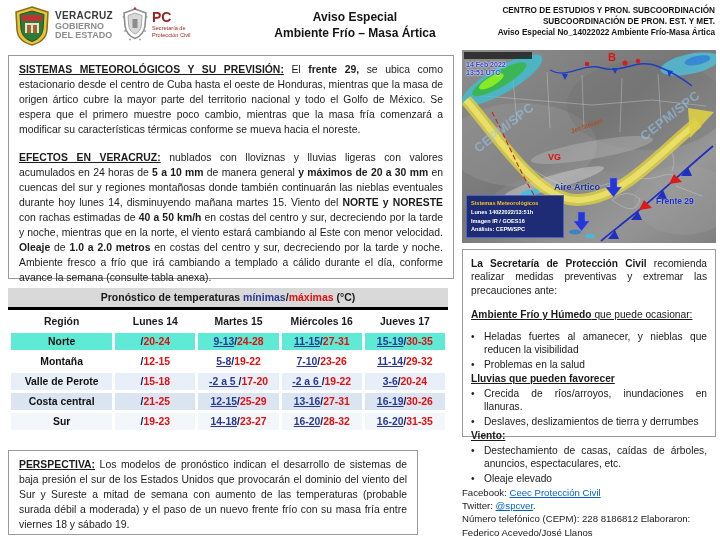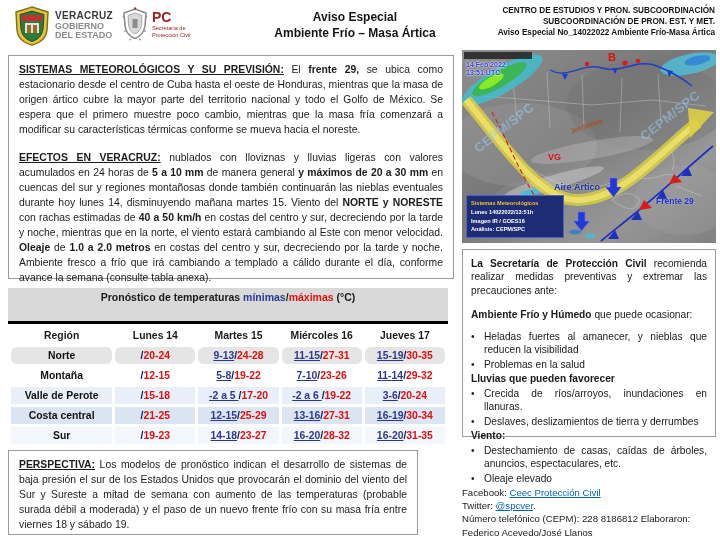--- a/index.html
+++ b/index.html
@@ -24,28 +24,28 @@
   .box { border:1px solid #9b9b9b; background:#fff; padding:7px 10px; text-align:justify;
          font-size:10.4px; line-height:1.44; color:#1c1c1c; }
   .box-sistemas { position:absolute; left:8px; top:55px; width:446px; height:224px; }
   .para + .para { margin-top:13px; }
   .box-persp { position:absolute; left:8px; top:450px; width:410px; height:85px; }
   .seg-u { text-decoration:underline; }
 
   
   .tbl-wrap { position:absolute; left:8px; top:288px; width:440px; }
   .tbl-title { background:#d9d9d9; border-bottom:3px solid #000; text-align:center;
-               font-weight:bold; font-size:10.5px; padding:3px 0 18px; }
+               font-weight:bold; font-size:10.5px; padding:3px 0 4px; }
   table.temps { width:100%; border-spacing:3px 3px; }
   table.temps th { font-size:10.4px; font-weight:bold; padding:3px 0; text-align:center; background:#fff; }
   table.temps td { font-size:10.4px; font-weight:bold; padding:3px 0; text-align:center; }
   table.temps td.region { color:#111; }
   table.temps col.c0 { width:24%; }
   table.temps col.cx { width:19%; }
-  table.temps tbody tr:nth-child(1) td { background:#e5e5e5;border-radius:6px; }
+  table.temps tbody tr:nth-child(1) td { background:#5eead4; }
   table.temps tbody tr:nth-child(2) td { background:#ffffff; }
   table.temps tbody tr:nth-child(3) td { background:#e9eff8; }
   table.temps tbody tr:nth-child(4) td { background:#dbe5f1; }
   table.temps tbody tr:nth-child(5) td { background:#f3f6fb; }
   .min { color:#2b3990;text-decoration:underline; }
   .max { color:#e01010; }
   .slash { color:#17175c; }
 
   
   .sat { position:absolute; left:462px; top:50px; width:254px; height:193px; background:#868686; overflow:hidden; }
@@ -62,21 +62,21 @@
   .lbl-vg { position:absolute; left:46px; top:102px; color:#e01010; font-weight:bold; font-size:9px;margin-left:40px; }
   .lbl-b { position:absolute; left:146px; top:1px; color:#e01010; font-weight:bold; font-size:11px; }
   .sat-info { position:absolute; left:4px; bottom:5px; width:98px; background:#1d2c74; border:1px solid #4d62c4;
               padding:3px 4px; font-size:5.6px; font-weight:bold; color:#ffffff; line-height:1.55; }
   .sat-info .ln1 { color:#f2c12e; }
 
   
   .rec-panel { position:absolute; left:462px; top:249px; width:254px; height:188px; border:1px solid #9b9b9b;
                padding:7px 8px 4px; font-size:10.2px; line-height:1.3; text-align:justify; }
   .rec-intro { margin-bottom:11px; }
-  .rec-heading { margin:0 0 2px; }
+  .rec-heading { margin:0 0 2px;text-decoration:underline; }
   .bullet { display:flex; margin:0 0 1px; }
   .bullet .dot { width:13px; flex:none; }
   .bullet .btext { flex:1; }
 
   
   .contact { position:absolute; left:462px; top:486px; width:256px; font-size:9.6px; line-height:1.38; }
   .link { color:#0563c1; text-decoration:underline; cursor:pointer; }
 </style>
 </head>
 <body>
@@ -172,21 +172,21 @@
           <td><span class="min"></span><span class="slash">/</span><span class="max">15-18</span></td>
           <td><span class="min">-2 a 5 </span><span class="slash">/</span><span class="max">17-20</span></td>
           <td><span class="min">-2 a 6 </span><span class="slash">/</span><span class="max">19-22</span></td>
           <td><span class="min">3-6</span><span class="slash">/</span><span class="max">20-24</span></td>
         </tr>
         <tr>
           <td class="region">Costa central</td>
           <td><span class="min"></span><span class="slash">/</span><span class="max">21-25</span></td>
           <td><span class="min">12-15</span><span class="slash">/</span><span class="max">25-29</span></td>
           <td><span class="min">13-16</span><span class="slash">/</span><span class="max">27-31</span></td>
-          <td><span class="min">16-19</span><span class="slash">/</span><span class="max">30-34</span></td>
+          <td><span class="min">16-19</span><span class="slash">/</span><span class="max">30-26</span></td>
         </tr>
         <tr>
           <td class="region">Sur</td>
           <td><span class="min"></span><span class="slash">/</span><span class="max">19-23</span></td>
           <td><span class="min">14-18</span><span class="slash">/</span><span class="max">23-27</span></td>
           <td><span class="min">16-20</span><span class="slash">/</span><span class="max">28-32</span></td>
           <td><span class="min">16-20</span><span class="slash">/</span><span class="max">31-35</span></td>
         </tr>
       </tbody>
   </table>

